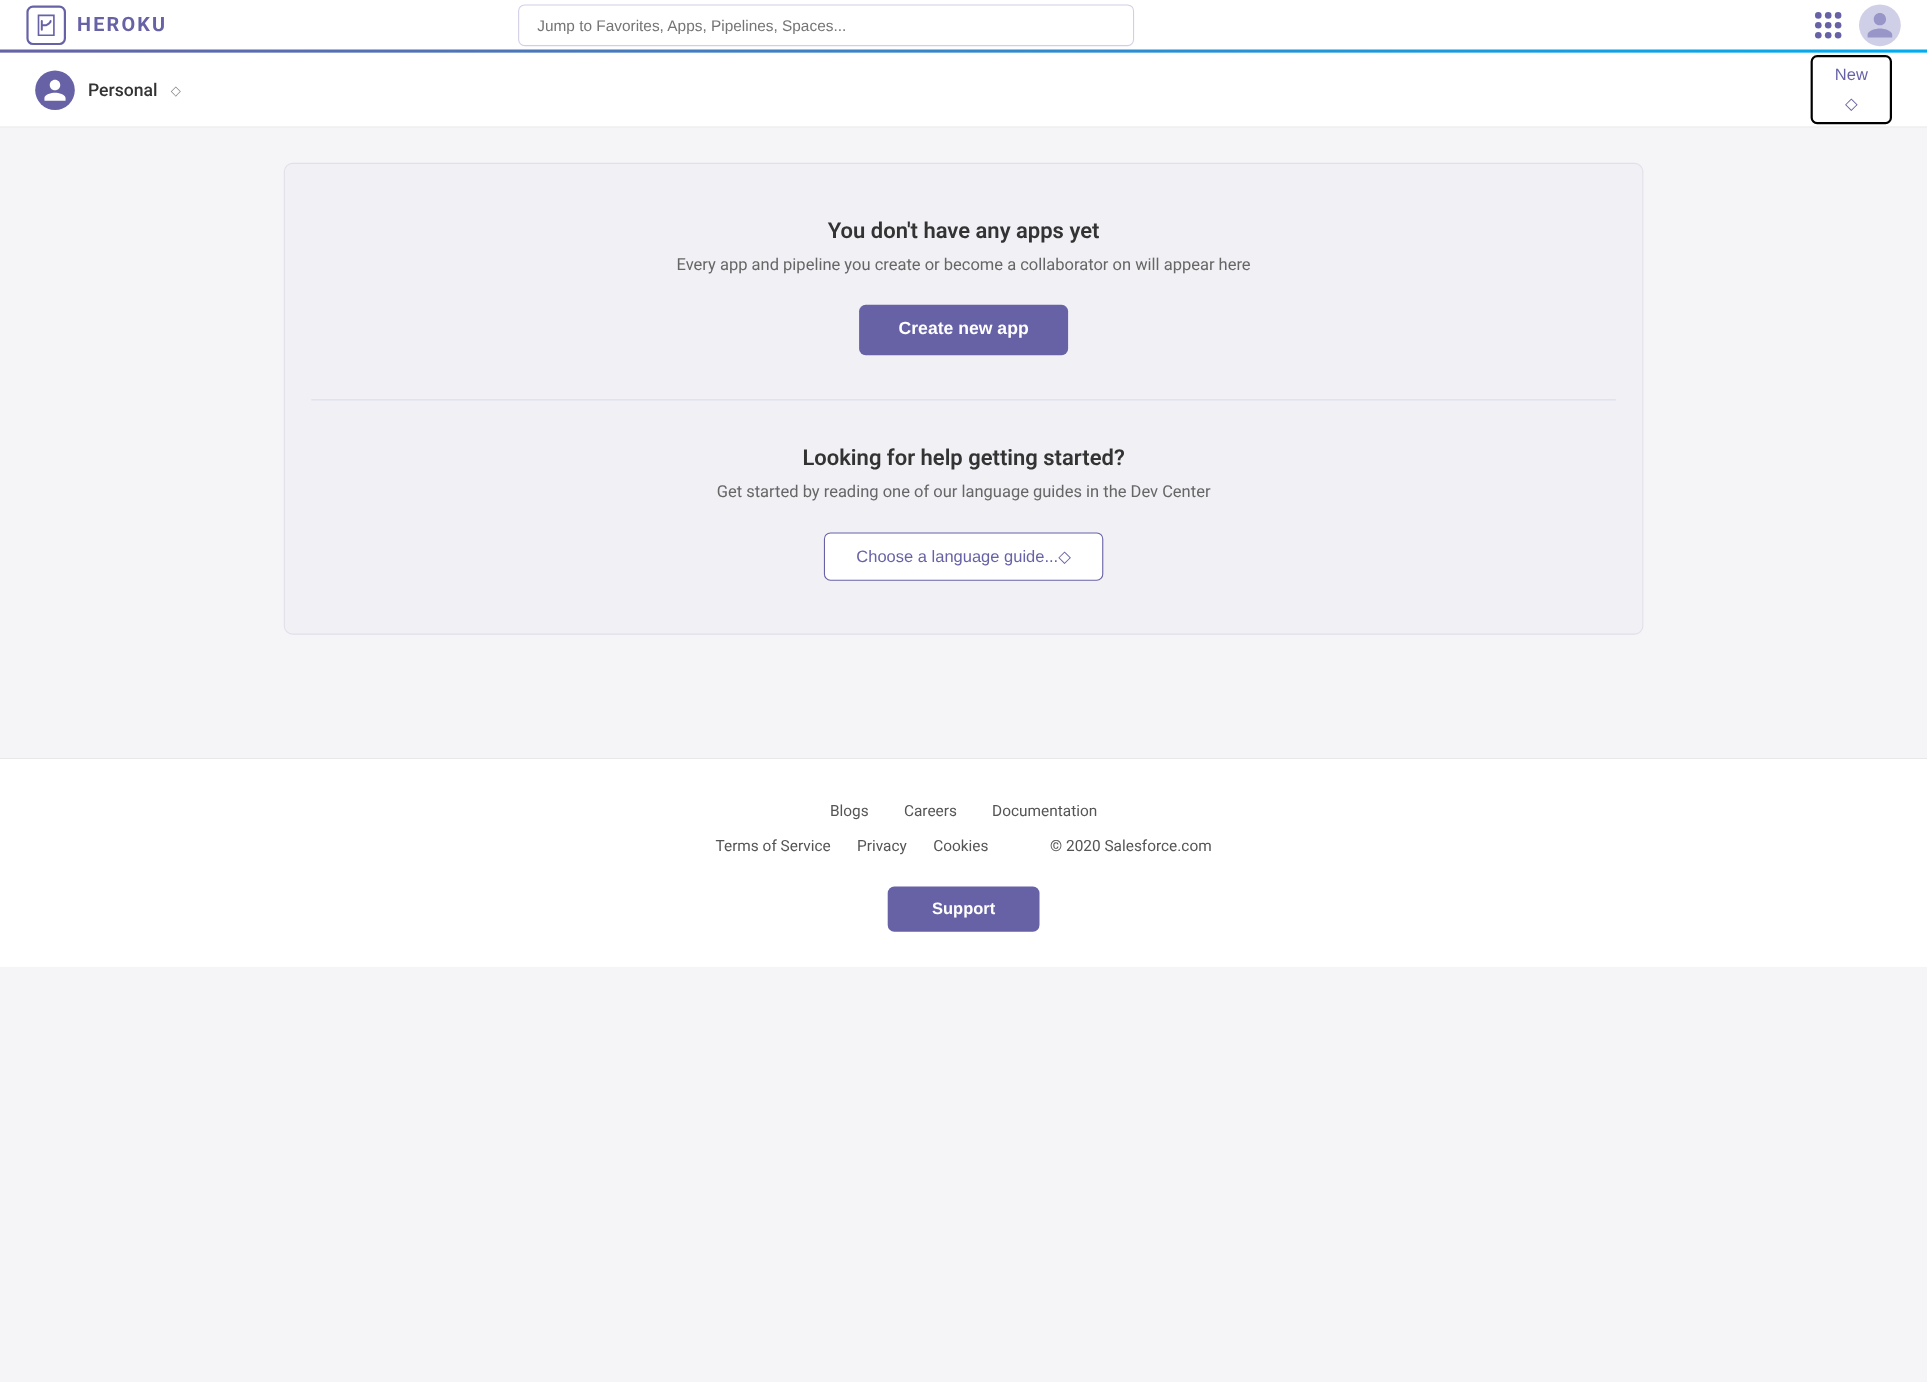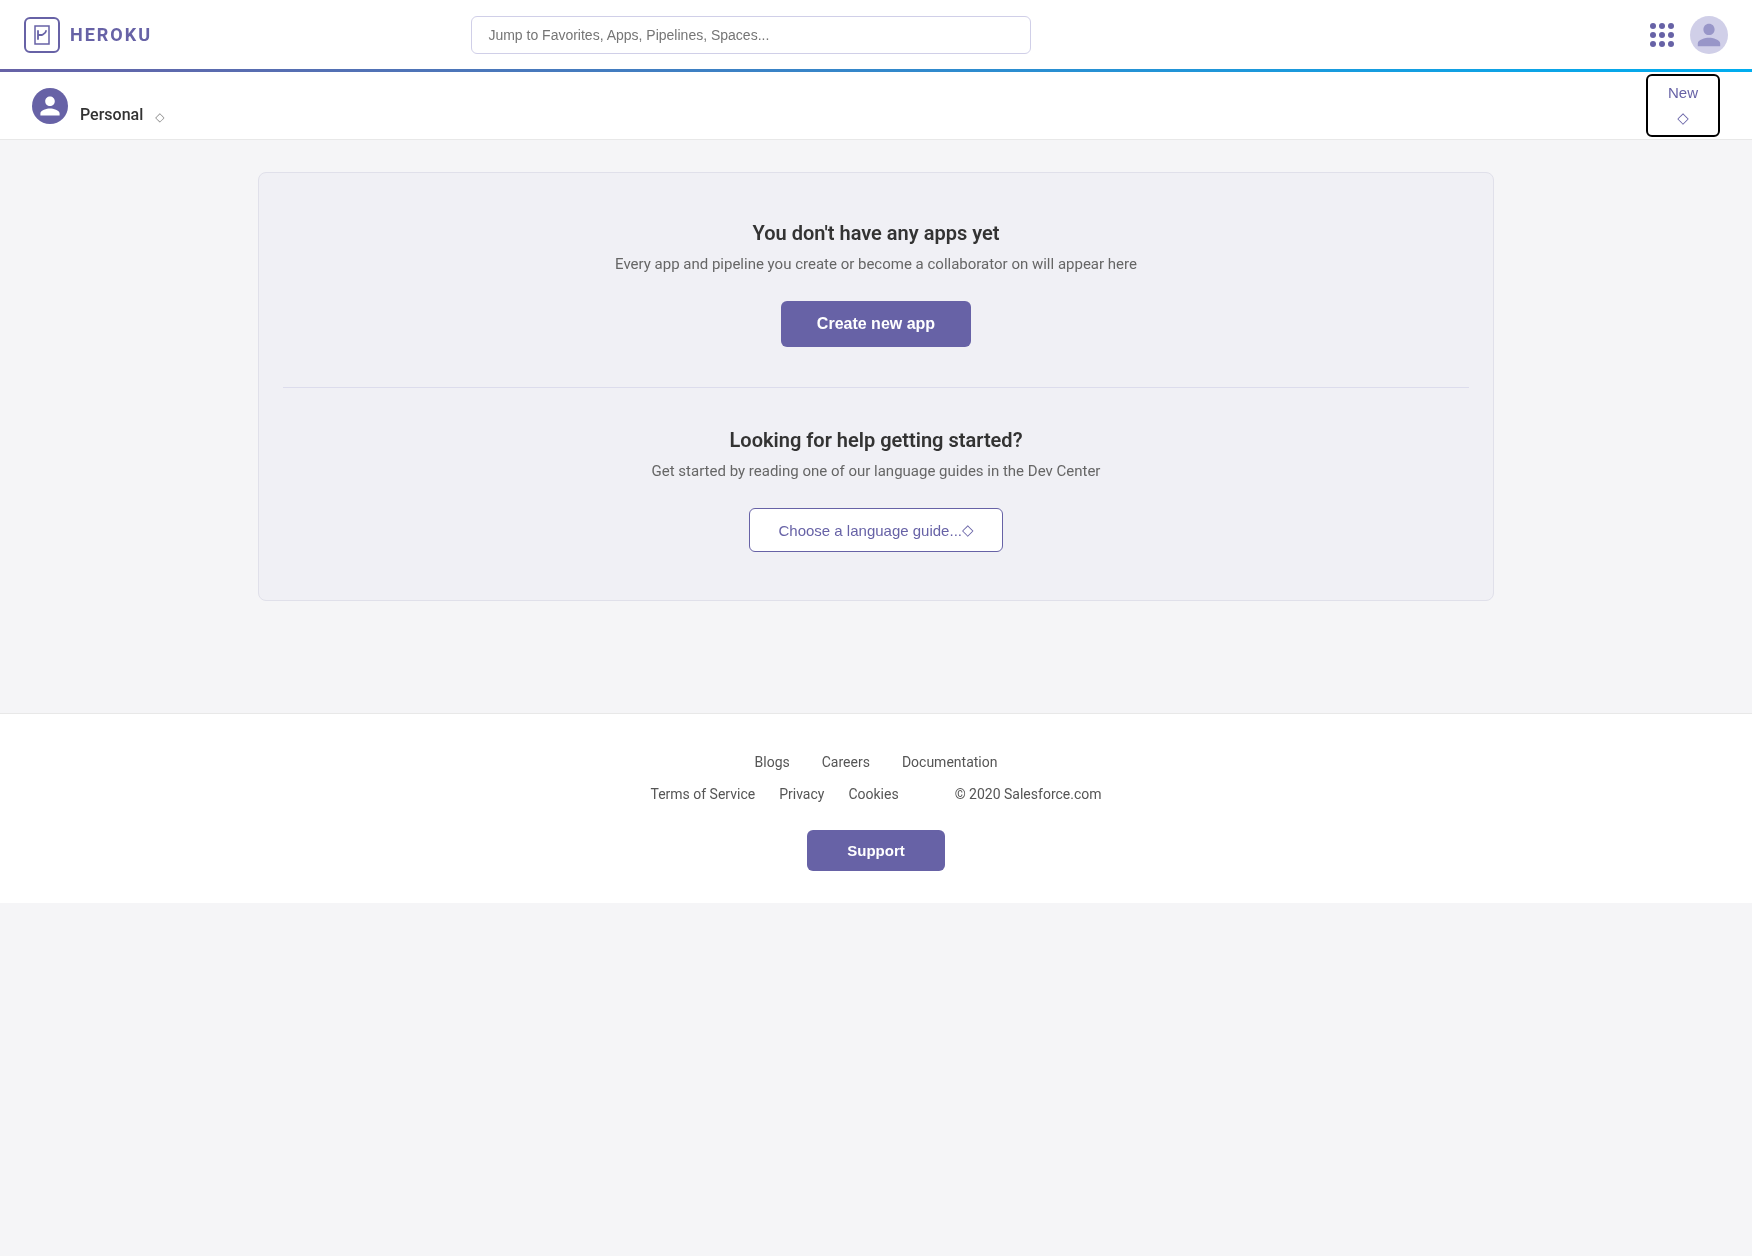--- a/index.html
+++ b/index.html
@@ -16,21 +16,21 @@
     }
 
     
     .navbar {
       background-color: #ffffff;
       border-bottom: 3px solid transparent;
       border-image: linear-gradient(to right, #6762a6, #00adef) 1;
       display: flex;
       align-items: center;
       padding: 0 24px;
-      height: 72px;
+      height: 48px;
       gap: 20px;
     }
 
     .navbar-logo {
       display: flex;
       align-items: center;
       gap: 10px;
       text-decoration: none;
       flex-shrink: 0;
     }
@@ -120,21 +120,21 @@
       border-bottom: 1px solid #e8e8e8;
       display: flex;
       align-items: center;
       justify-content: space-between;
       padding: 16px 32px;
       height: 68px;
     }
 
     .account-selector {
       display: flex;
-      align-items: flex-end;
+      align-items: center;
       gap: 12px;
       cursor: pointer;
     }
 
     .account-avatar {
       width: 36px;
       height: 36px;
       border-radius: 50%;
       background-color: #6762a6;
       display: flex;

